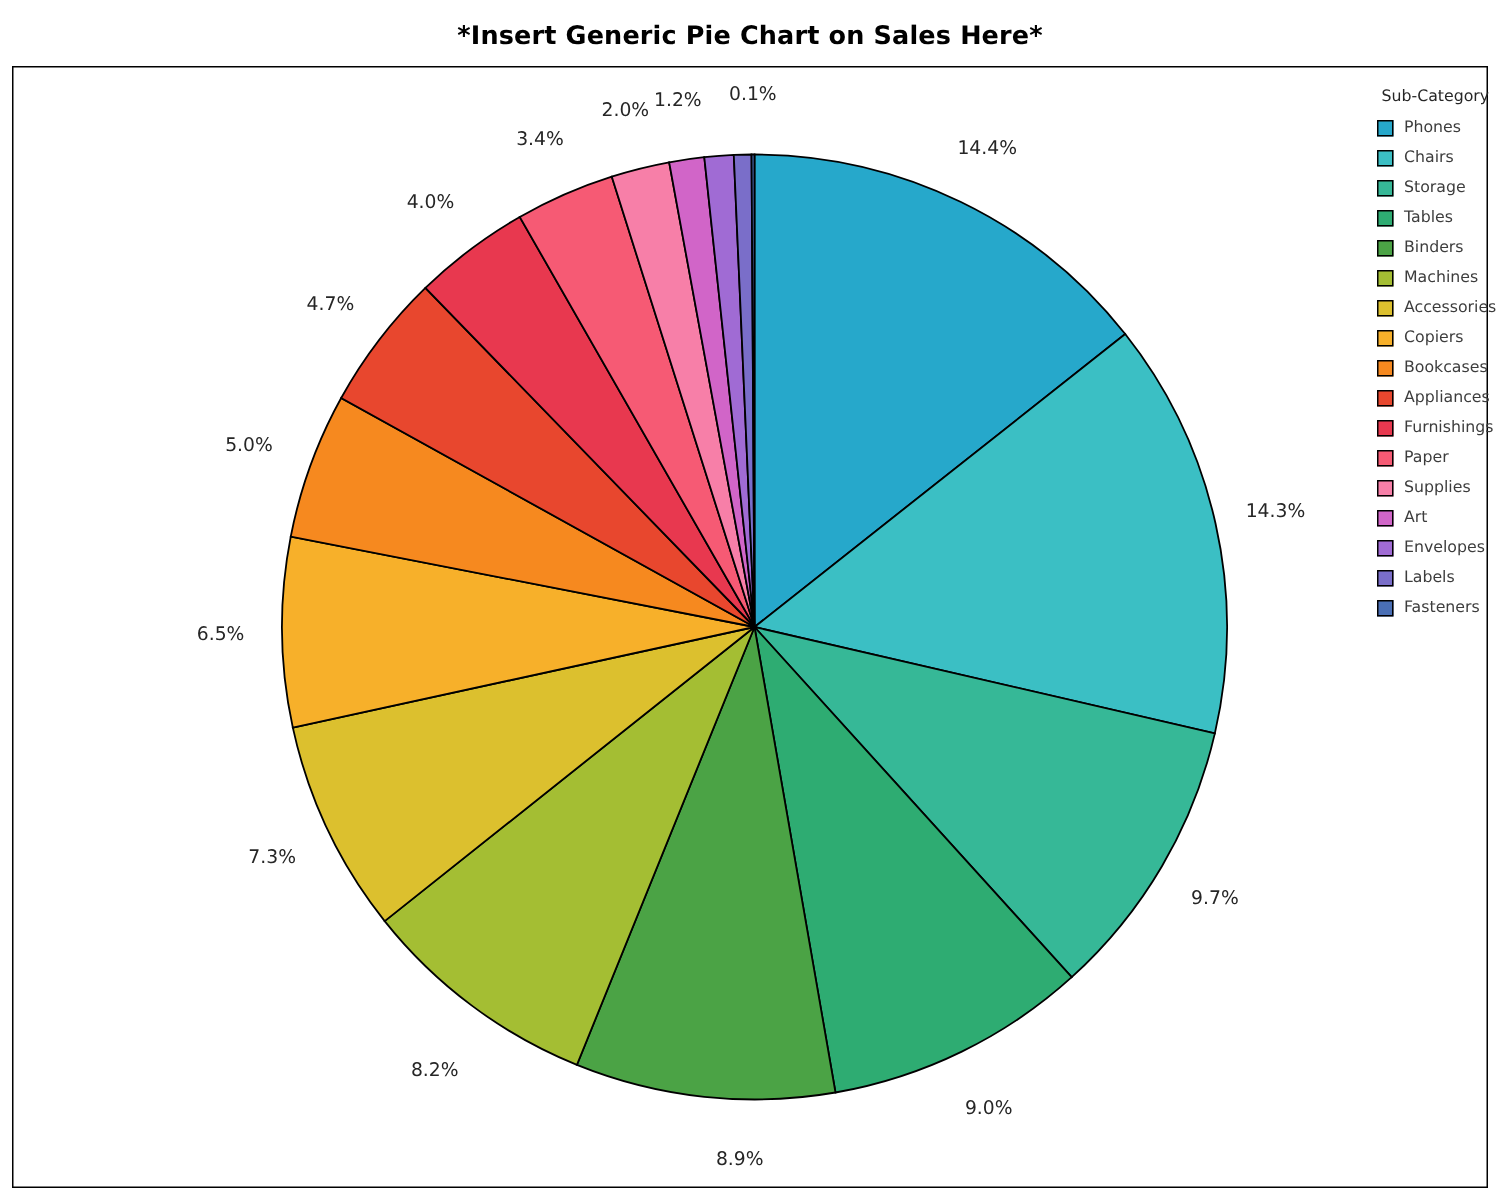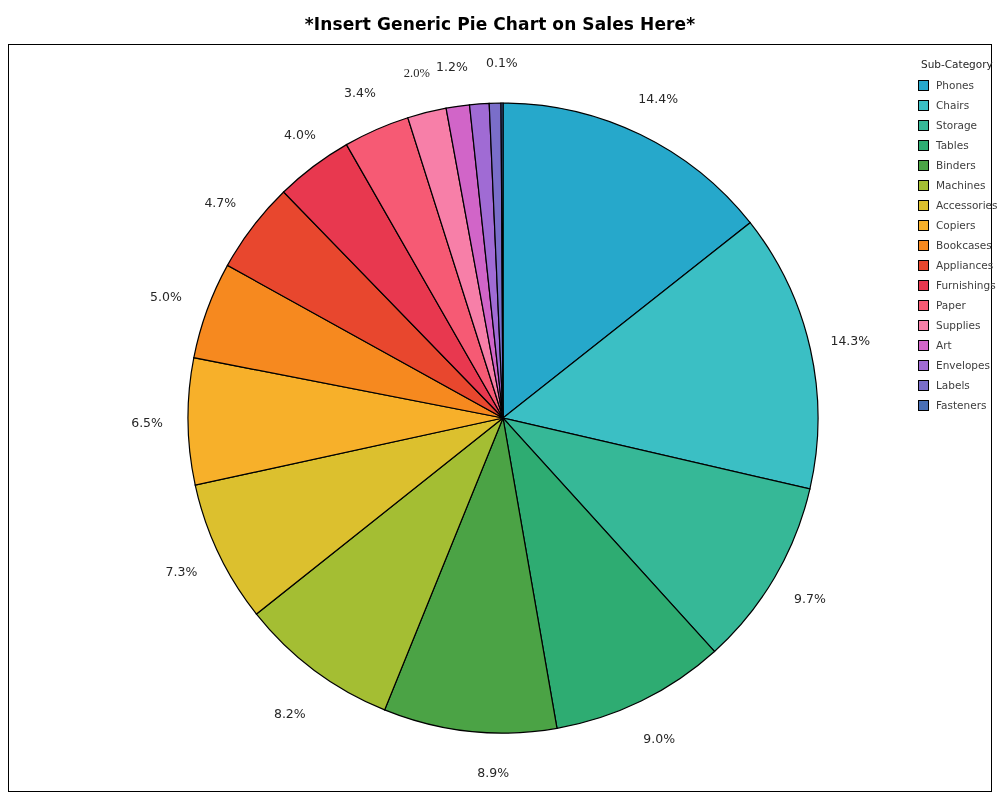--- a/index.html
+++ b/index.html
@@ -127,23 +127,23 @@
   <div class="pct-label" style="left: 650.158px; top: 53.6465px;">14.4%</div>
       <div class="pct-label" style="left: 842.307px; top: 296.036px;">14.3%</div>
       <div class="pct-label" style="left: 801.953px; top: 554.223px;">9.7%</div>
       <div class="pct-label" style="left: 651.161px; top: 693.866px;">9.0%</div>
       <div class="pct-label" style="left: 457.165px; top: 727.933px; margin-left: 28px;">8.9%</div>
       <div class="pct-label" style="left: 281.829px; top: 669px;">8.2%</div>
       <div class="pct-label" style="left: 173.441px; top: 526.645px;">7.3%</div>
       <div class="pct-label" style="left: 139.071px; top: 377.902px;">6.5%</div>
       <div class="pct-label" style="left: 158px; top: 252.2px;">5.0%</div>
       <div class="pct-label" style="left: 212.295px; top: 157.717px;">4.7%</div>
-      <div class="pct-label" style="left: 292px; top: 89.6102px;">4.0%</div>
+      <div class="pct-label" style="left: 279px; top: 89.6102px;">4.0%</div>
       <div class="pct-label" style="left: 351.99px; top: 48.0423px;">3.4%</div>
-      <div class="pct-label" style="left: 408.9px; top: 28.6202px; font-family: Liberation Serif, serif;">2.0%</div>
+      <div class="pct-label" style="left: 408.9px; top: 28.6202px;">2.0%</div>
       <div class="pct-label" style="left: 443.892px; top: 21.7383px;">1.2%</div>
       <div class="pct-label" style="left: 493.885px; top: 18.0517px;">0.1%</div>
     </div>
 
   <div id="legend">
     <div id="legend-title">Sub-Category</div>
     <div id="legend-items">
         <div class="legend-row">
           <span class="legend-swatch" style="background: rgb(38, 168, 203);"></span>
           <span class="legend-label">Phones</span>

